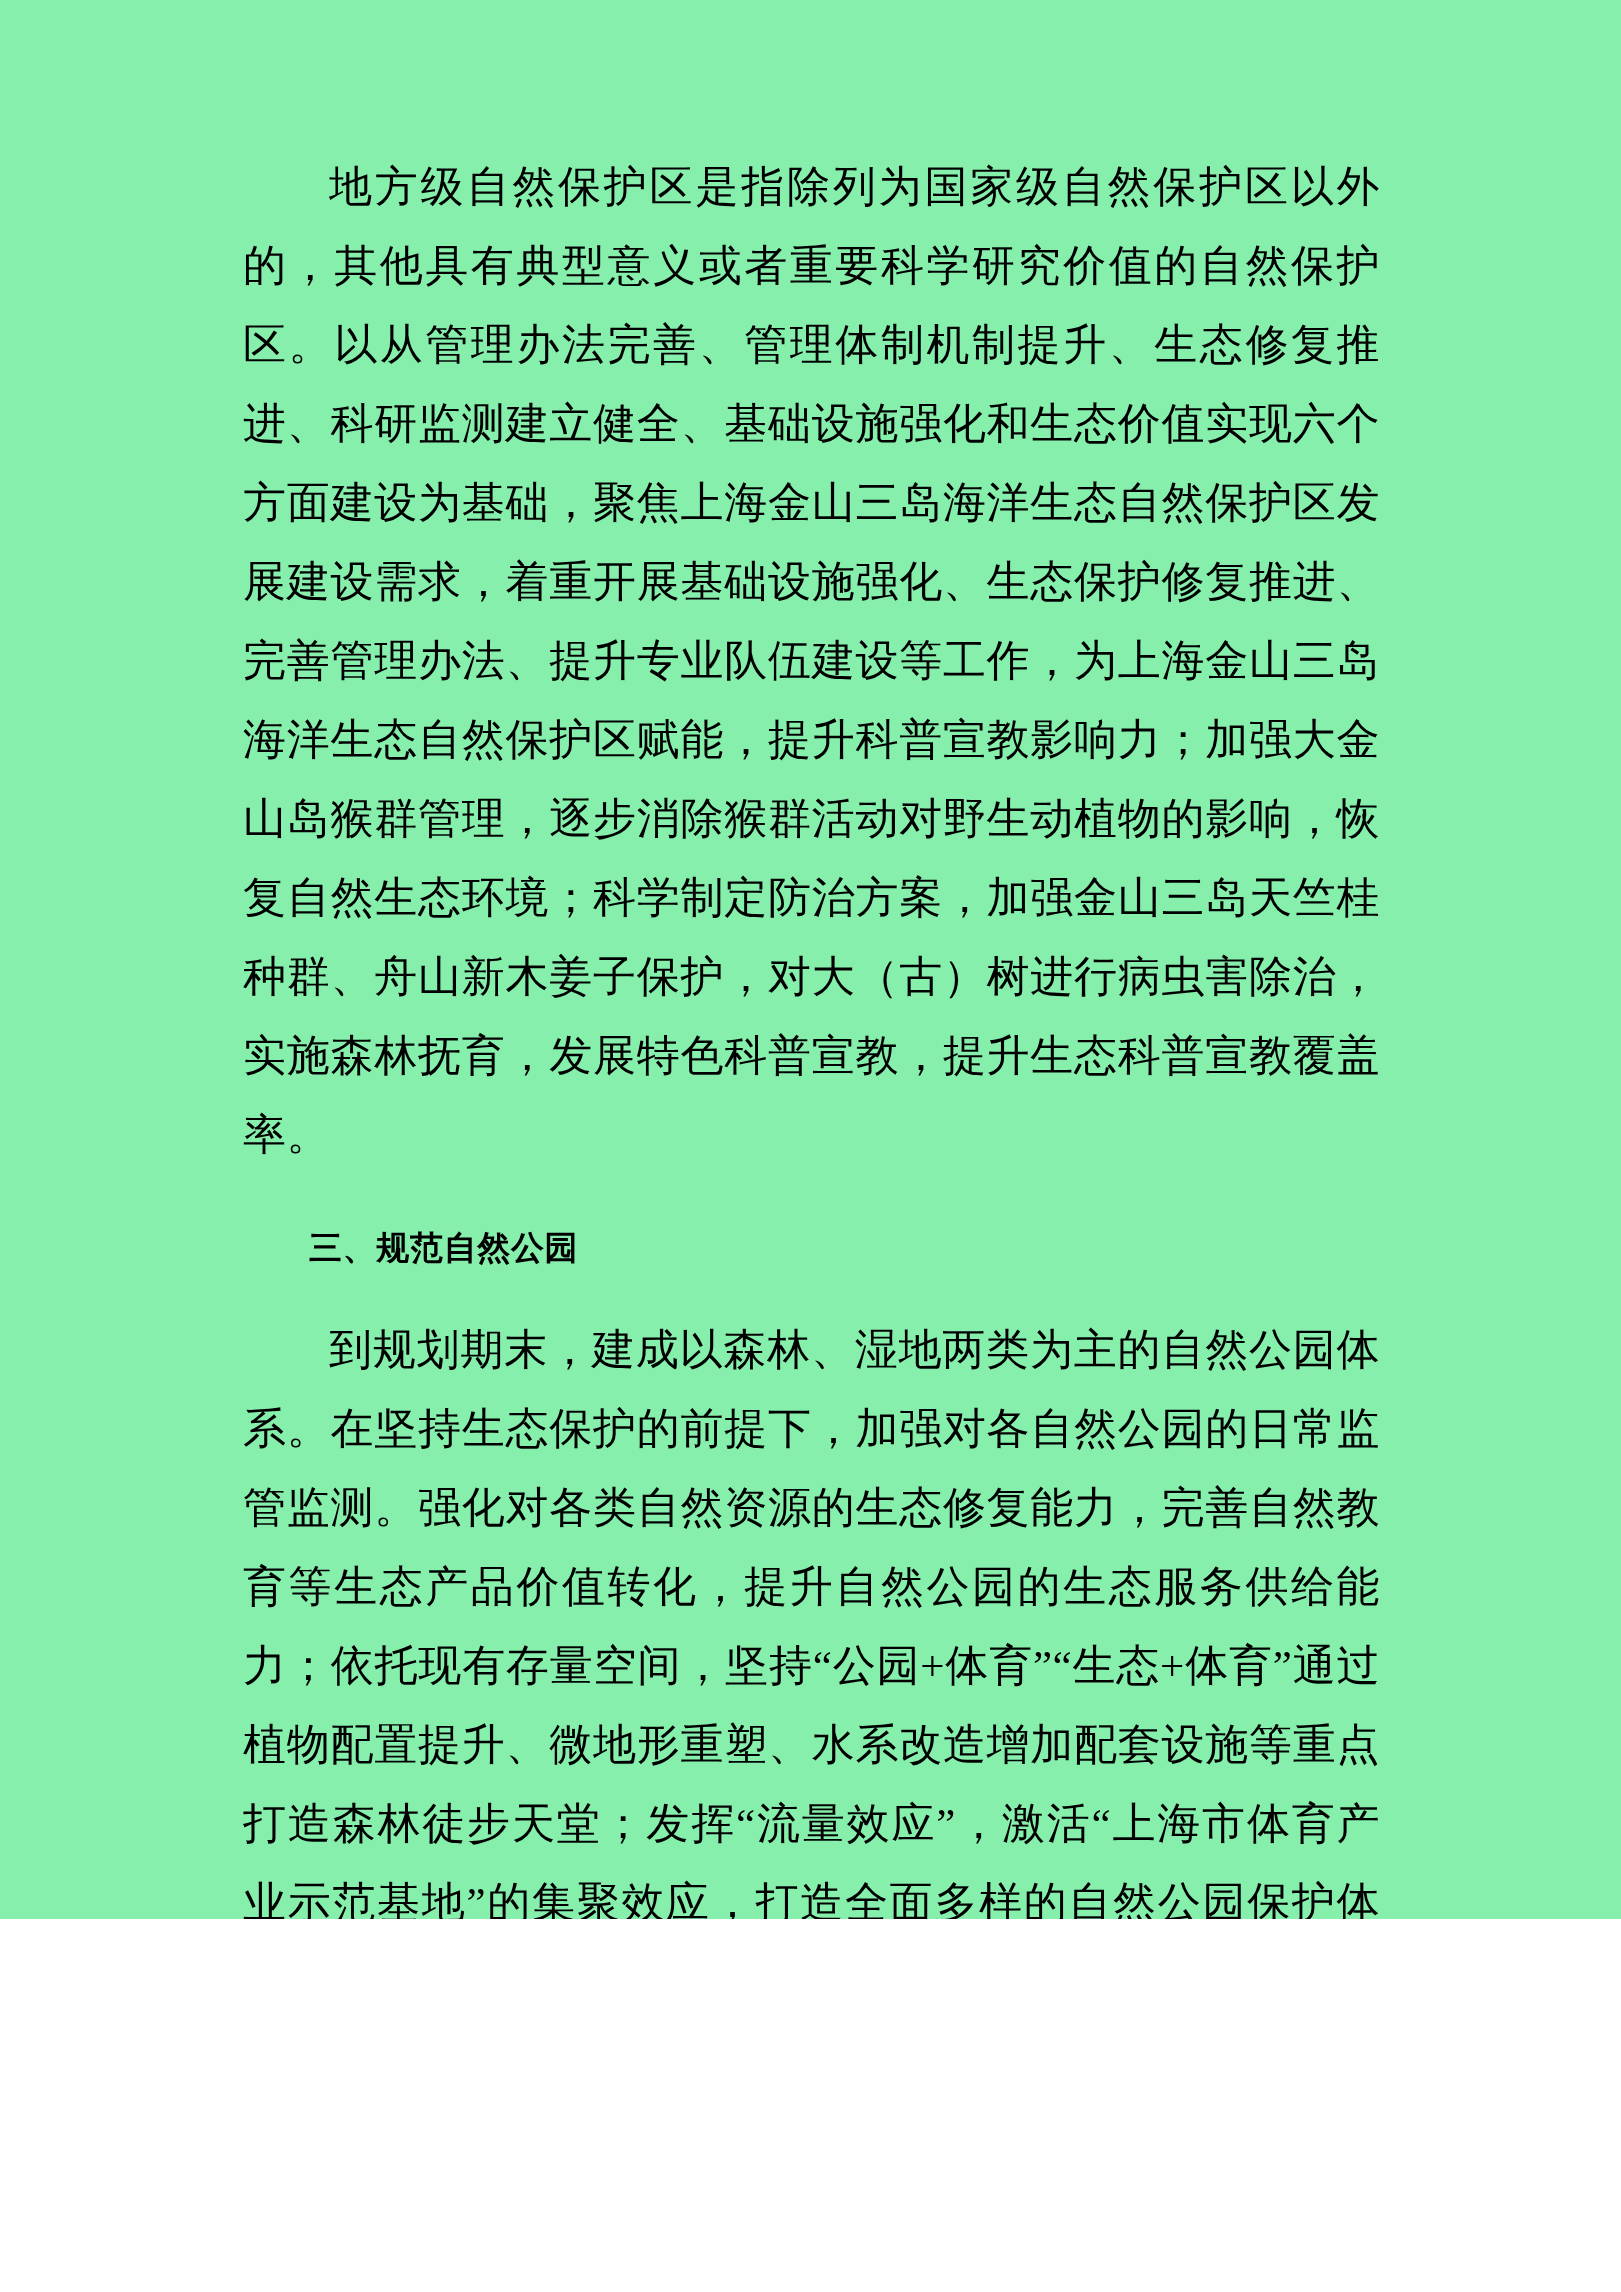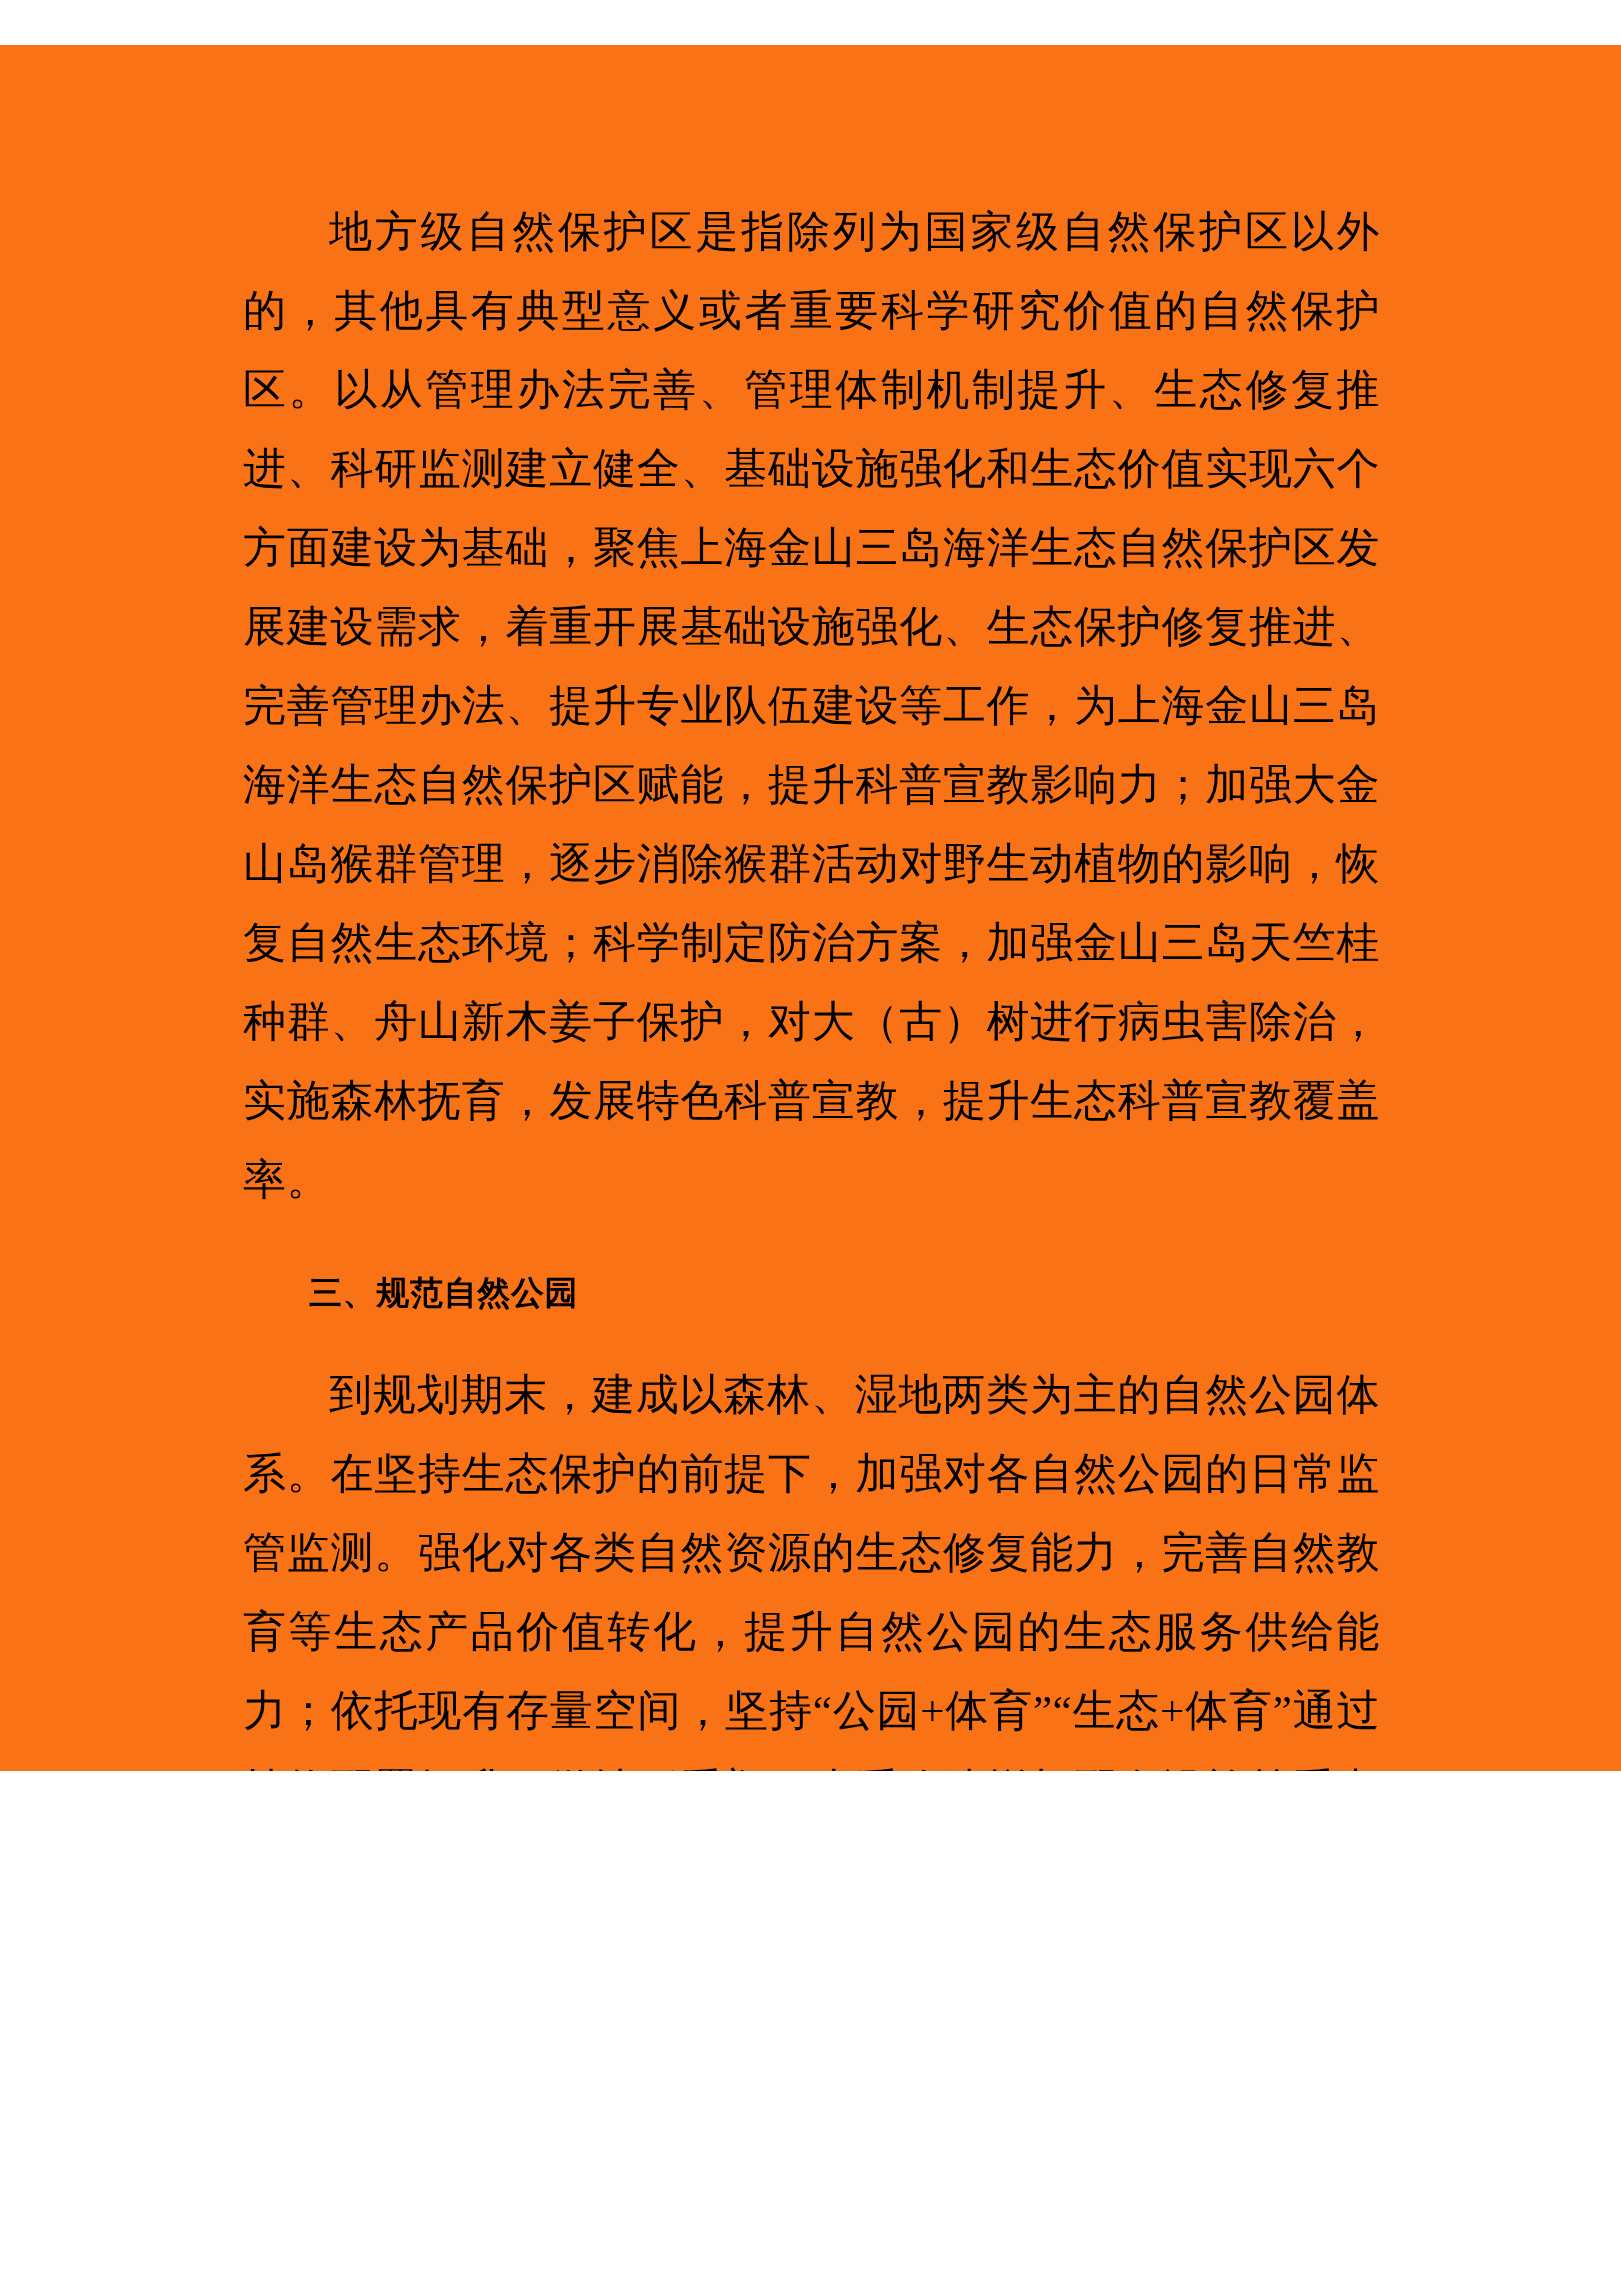--- a/index.html
+++ b/index.html
@@ -7,25 +7,24 @@
     padding: 0;
     background: #ffffff;
   }
   body {
     font-family: "Liberation Serif", "DejaVu Serif", serif;
     color: #000000;
   }
   .page {
     position: relative;
     width: 1621px;
-    height: 1726px;
-    background: #f97316;
+    height: 1919px;
+    background: #86efac;
     overflow: hidden;
     box-sizing: border-box;
-    margin-top: 45px;
   }
   .content {
     position: absolute;
     left: 243px;
     top: 147px;
     width: 1137px;
   }
   
   .para {
     font-size: 43px;

